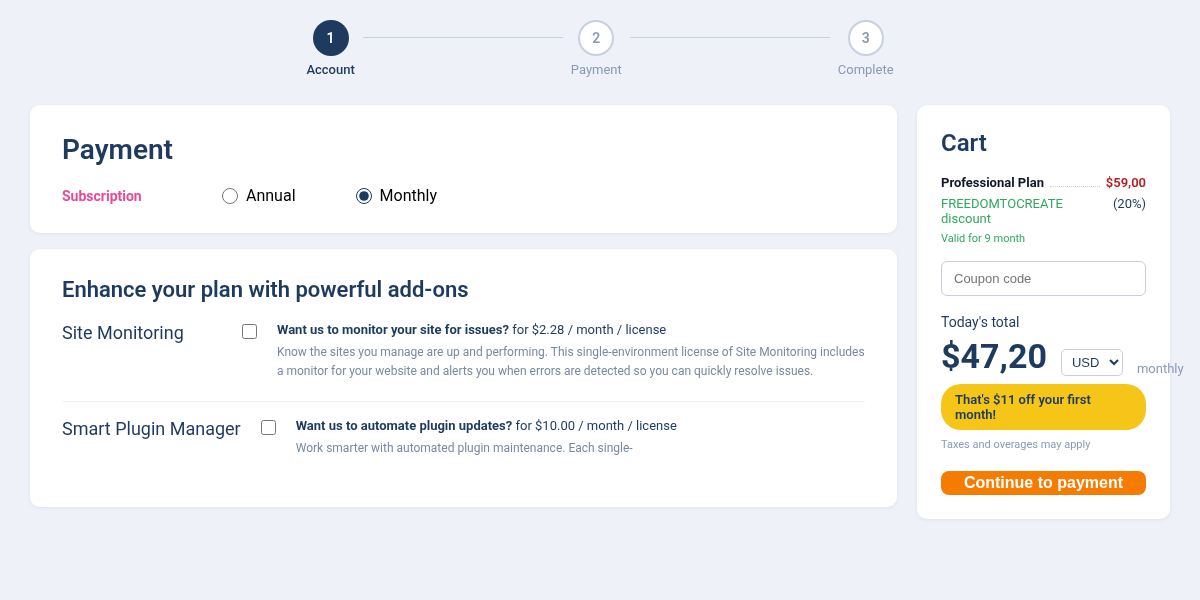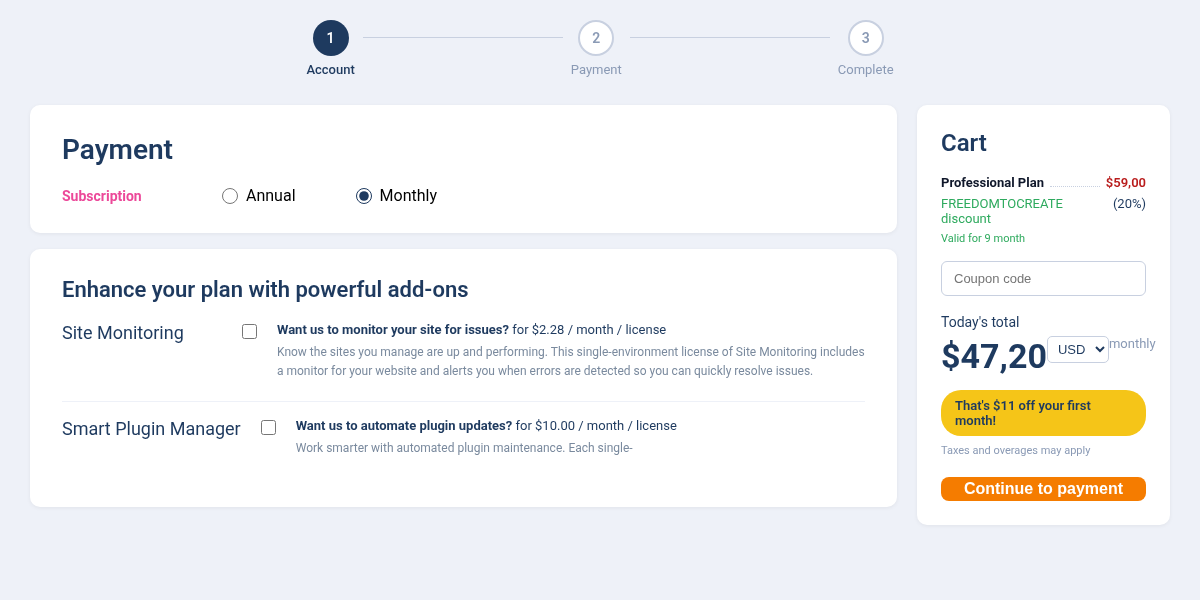--- a/index.html
+++ b/index.html
@@ -265,23 +265,23 @@
     }
 
     .todays-total-label {
       font-size: 14px;
       color: #1e3a5f;
       margin-bottom: 6px;
     }
 
     .total-price-row {
       display: flex;
-      align-items: flex-start;
-      gap: 0;
-      margin-bottom: 14px;
+      align-items: flex-end;
+      gap: 14px;
+      margin-bottom: 8px;
     }
 
     .total-price {
       font-size: 34px;
       font-weight: 700;
       color: #1e3a5f;
     }
 
     .currency-select {
       border: 1.5px solid #c8d0e0;

